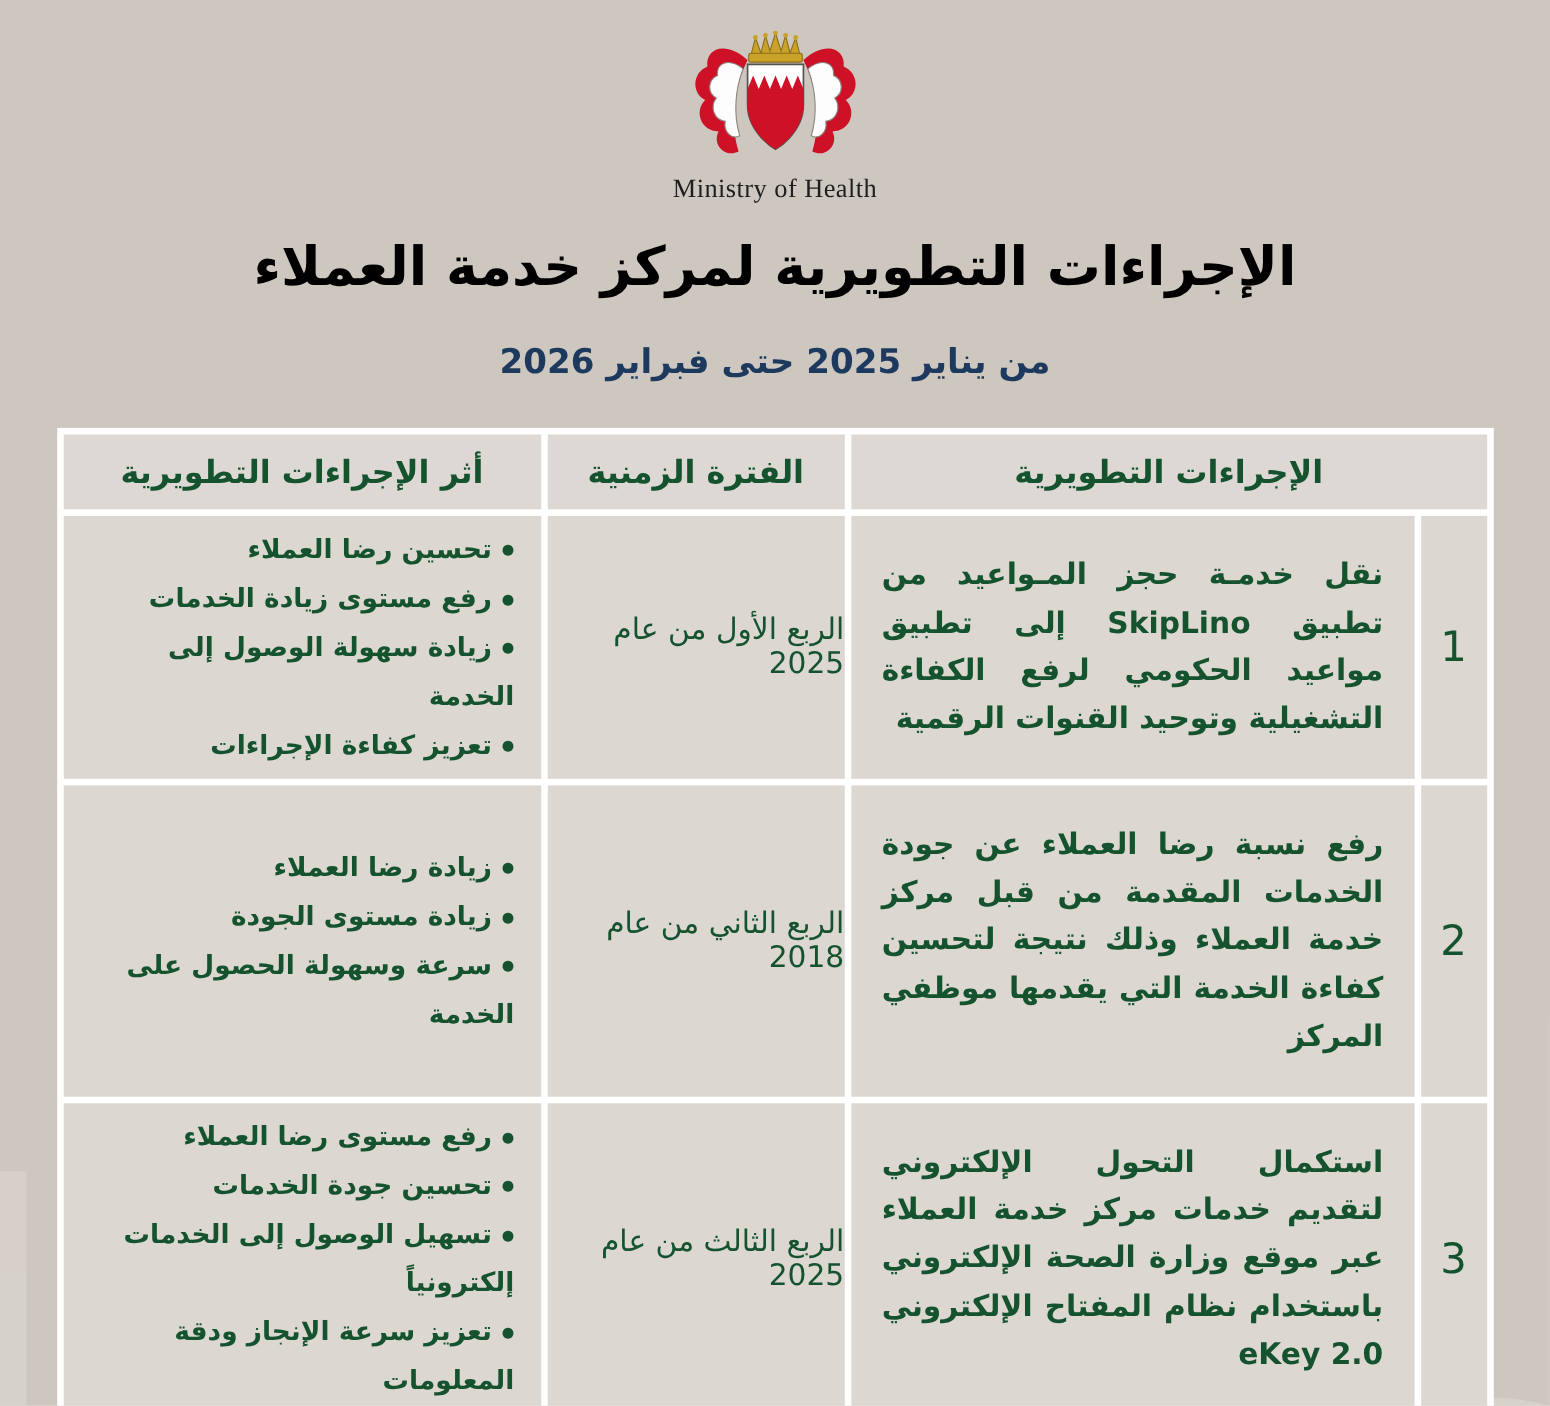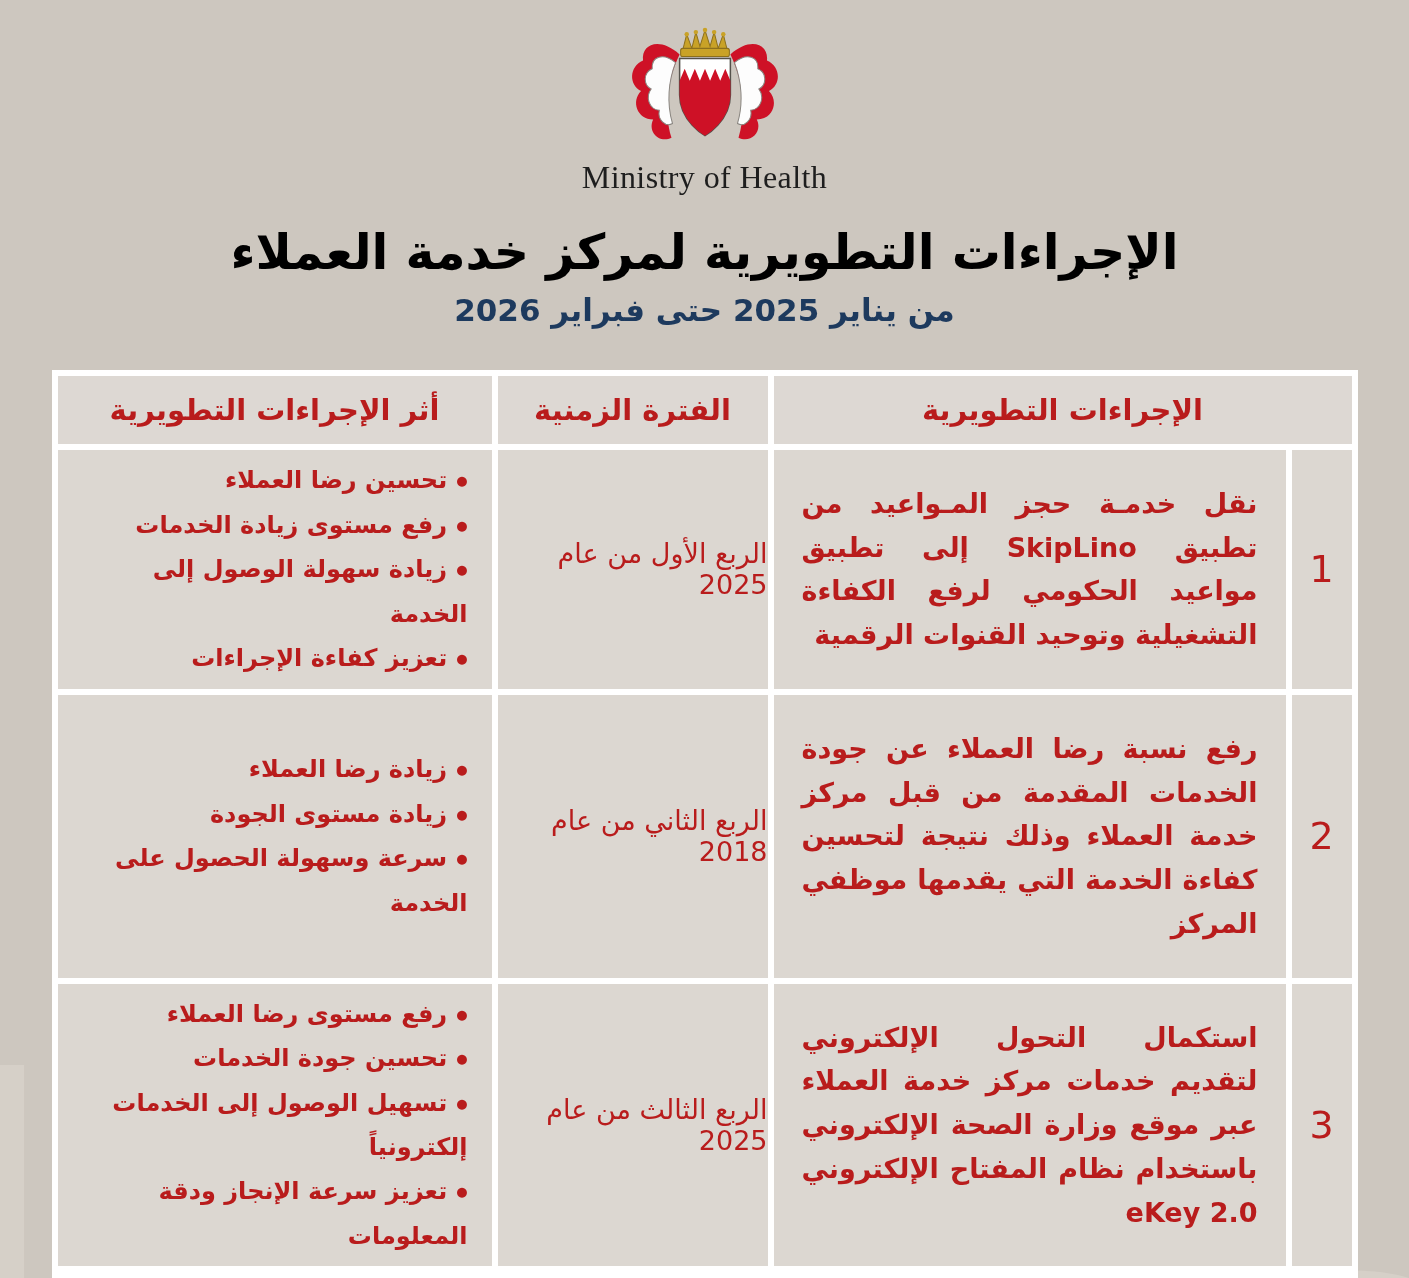--- a/index.html
+++ b/index.html
@@ -17,36 +17,36 @@
     color:#dcd7cf; opacity:.62; white-space:nowrap;
     direction:rtl; letter-spacing:-8px;
     pointer-events:none; user-select:none;
   }
   .content { position:relative; z-index:2; }
 
   
   .logo { text-align:center; padding-top:24px; }
   .crest { width:176px; height:132px; display:block; margin:0 auto; }
   .logo-ar { font-size:33px; font-weight:bold; color:#34322e; margin-top:0; direction:rtl; }
-  .logo-en { font-family:"Liberation Serif", serif; font-size:32px; color:#1e1e1e; margin-top:3px; letter-spacing:.4px; }
+  .logo-en { font-family:"Liberation Serif", serif; font-size:24px; color:#1e1e1e; margin-top:3px; letter-spacing:.4px; }
 
   
   .main-title { text-align:center; color:#000000; font-size:49px; font-weight:bold; margin-top:28px; direction:rtl; }
-  .subtitle   { text-align:center; color:#1d3a5e; font-size:31px; font-weight:bold; margin-top:11px; direction:rtl; }
+  .subtitle   { text-align:center; color:#1d3a5e; font-size:31px; font-weight:bold; margin-top:40px; direction:rtl; }
 
   
   .table-wrap {
     width:1306px; margin:42px auto 0; box-sizing:border-box;
     background:#ffffff; padding:6px;
     display:grid; direction:rtl;
     grid-template-columns:60px 512px 270px 1fr;
     grid-template-rows:68px auto auto auto auto;
     gap:6px;
   }
-  .cell { background:rgba(211,205,198,.80); color:#b91c1c; }
+  .cell { background:rgba(211,205,198,.80); color:#14532d; }
   .head {
     background:rgba(216,211,205,.88);
     display:flex; align-items:center; justify-content:center;
     font-size:29px; font-weight:bold;
   }
   .head-proc { grid-column:1 / 3; }
 
   .cell-num { display:flex; align-items:center; justify-content:center; font-size:38px; font-weight:400; }
   .cell-proc { display:flex; align-items:flex-start; padding:32px 28px; box-sizing:border-box; }
   .cell-proc .txt { width:100%; font-size:27px; font-weight:bold; line-height:1.62; text-align:justify; }

